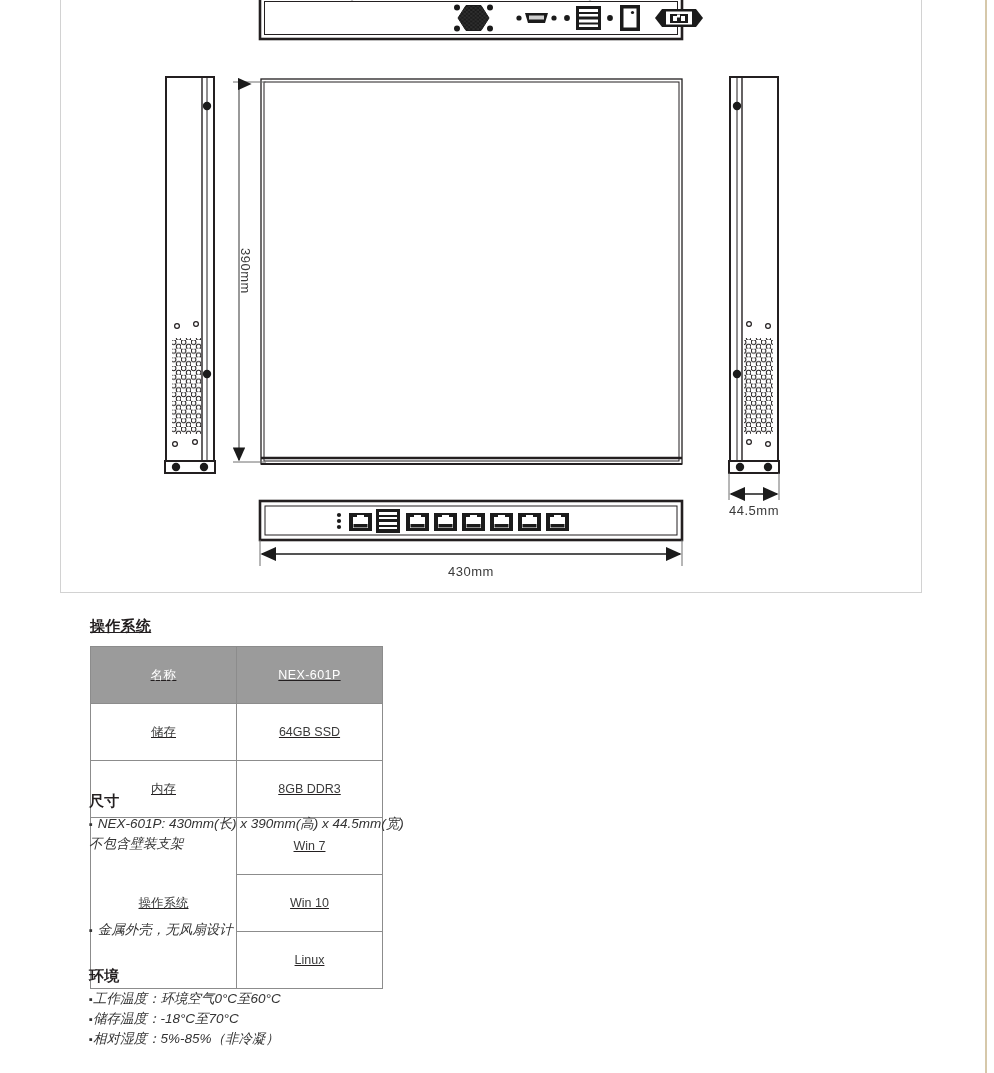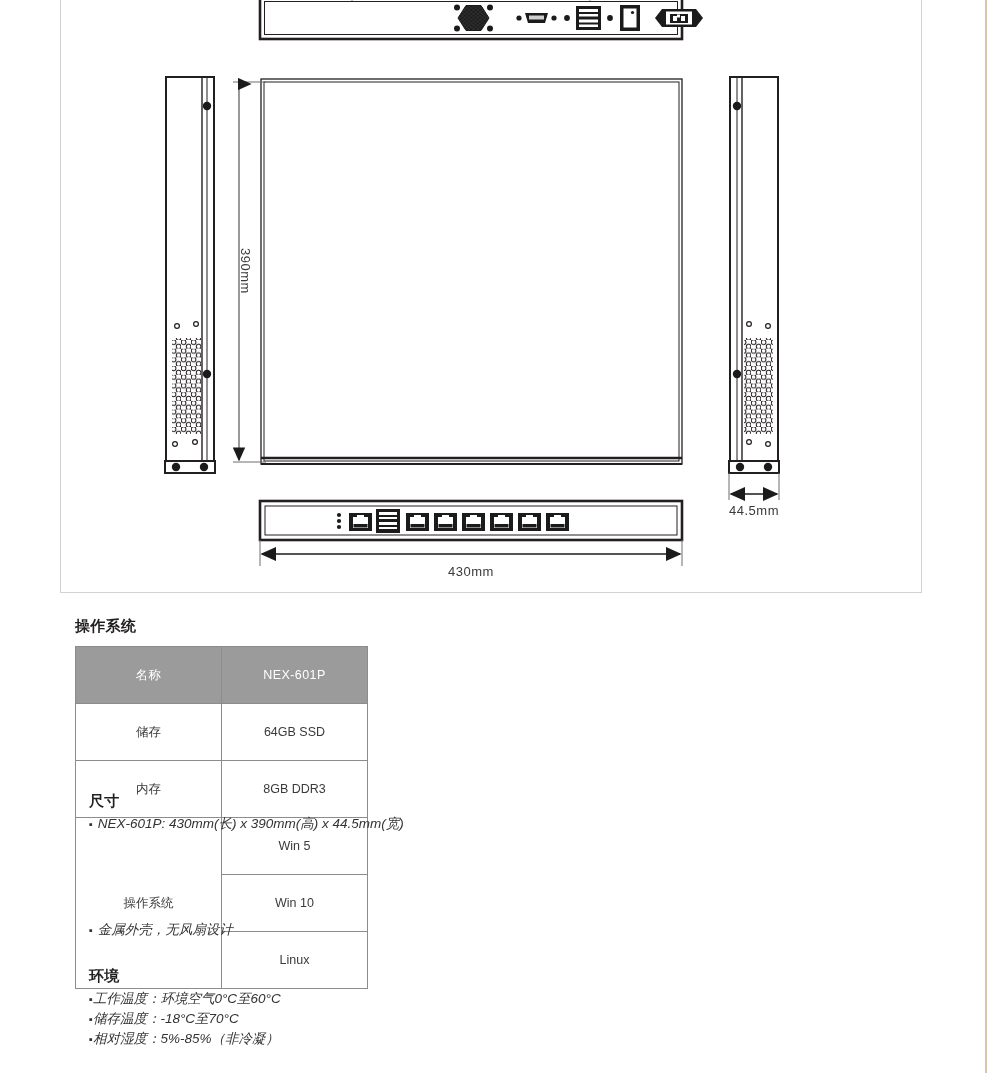--- a/index.html
+++ b/index.html
@@ -44,23 +44,24 @@
     left: 0;
     top: 0;
     width: 862px;
     height: 602px;
     display: block;
   }
 
   
   .os-section {
     position: absolute;
-    left: 75px;
+    left: 90px;
     top: 617px;
     width: 330px;
+    text-decoration: underline;
   }
   .section-heading {
     font-size: 15px;
     font-weight: bold;
     color: #231f20;
     margin: 0 0 10px 0;
     letter-spacing: 0.3px;
   }
   table.spec-table {
     border-collapse: collapse;
@@ -347,35 +348,36 @@
       <tr>
         <td>储存</td>
         <td>64GB SSD</td>
       </tr>
       <tr>
         <td>内存</td>
         <td>8GB DDR3</td>
       </tr>
       <tr>
         <td rowspan="3">操作系统</td>
-        <td>Win 5</td>
+        <td>Win 7</td>
       </tr>
       <tr>
         <td>Win 10</td>
       </tr>
       <tr>
         <td>Linux</td>
       </tr>
     </tbody>
   </table>
 </div>
 
 <div class="text-block tb-dimensions">
   <h3>尺寸</h3>
   <p class="spec-line"><span class="bullet">▪</span> <span>NEX-601P: 430mm(长) x 390mm(高) x 44.5mm(宽)</span></p>
+  <p class="spec-line">不包含壁装支架</p>
 </div>
 
 <div class="text-block tb-construction">
   <p class="spec-line"><span class="bullet">▪</span> <span>金属外壳，无风扇设计</span></p>
 </div>
 
 <div class="text-block tb-environment">
   <h3>环境</h3>
   <p class="spec-line tight"><span class="bullet">▪</span><span>工作温度：环境空气0°C至60°C</span></p>
   <p class="spec-line tight"><span class="bullet">▪</span><span>储存温度：-18°C至70°C</span></p>

